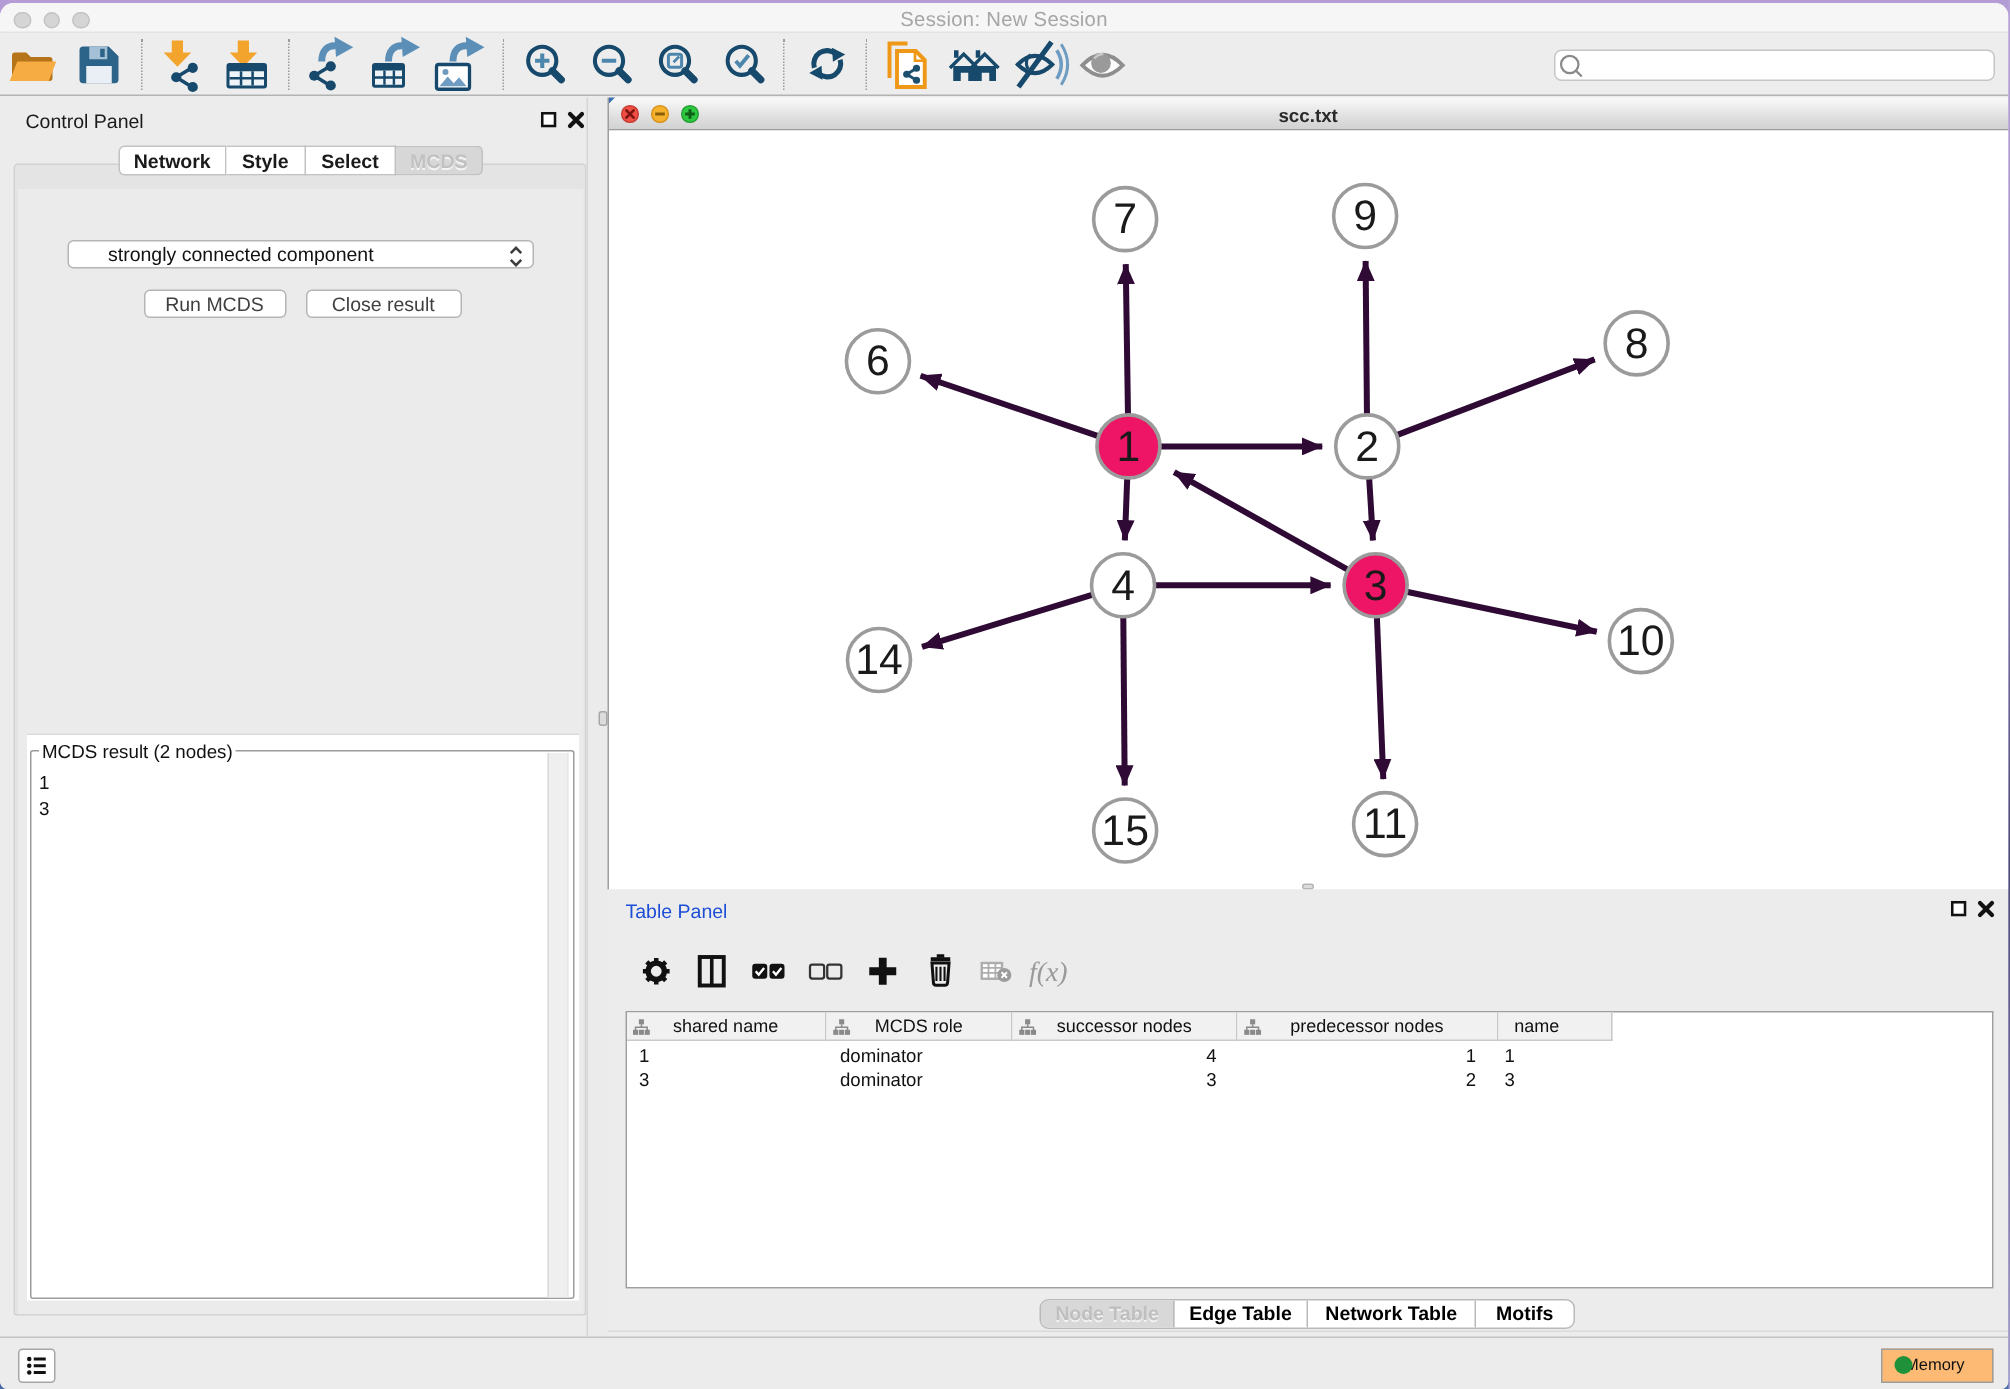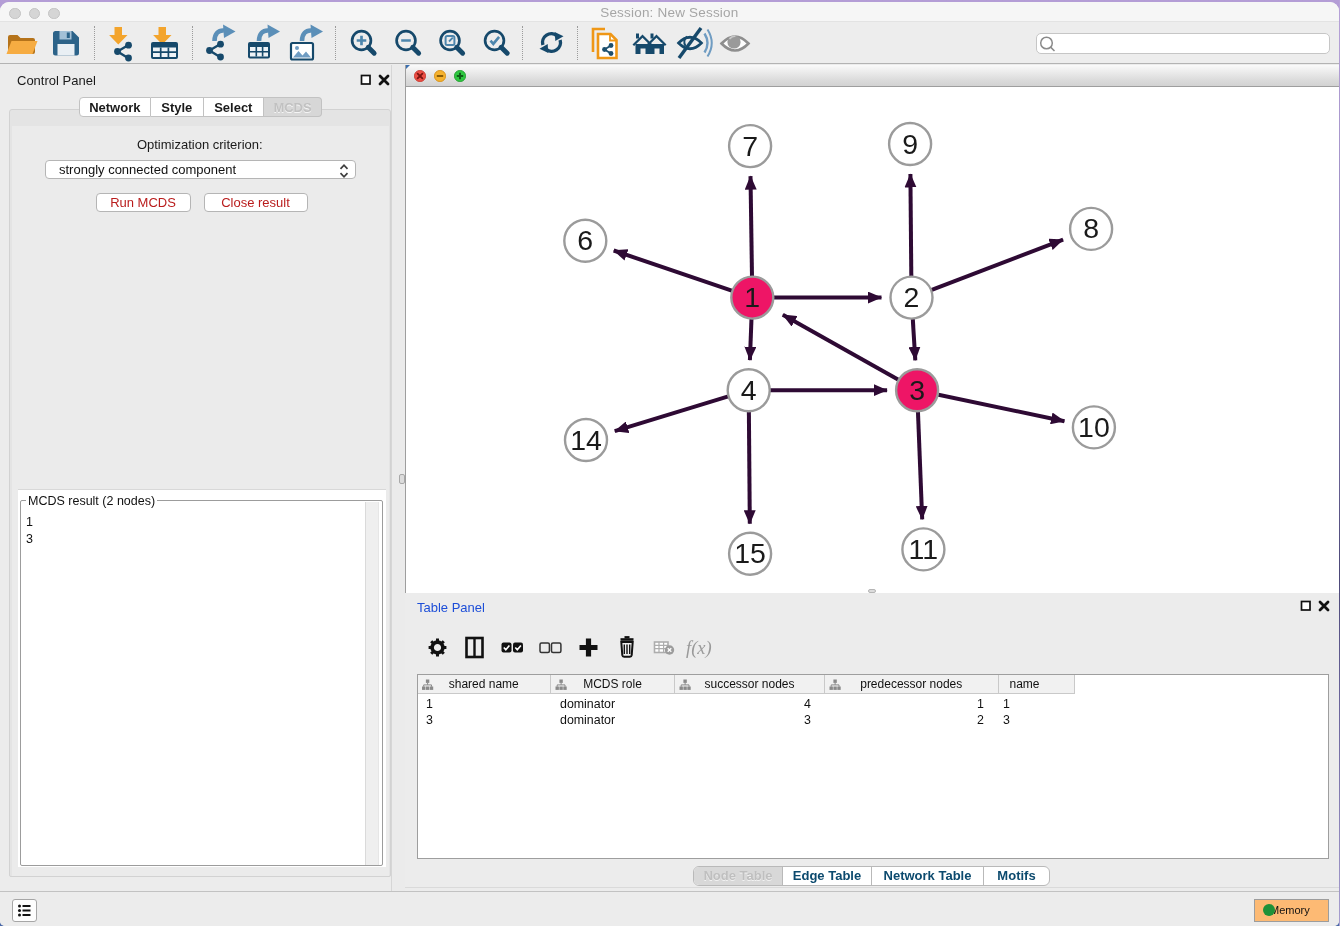--- a/index.html
+++ b/index.html
@@ -13,43 +13,43 @@
 #cpanel{position:absolute;left:0;top:62.5px;width:391px;height:831.5px;background:#ececec}
 #cphead{position:absolute;left:17px;top:8.5px;font-size:13px;color:#1a1a1a}
 .tabs{position:absolute;display:flex;z-index:3}
 .tab{font-size:13px;font-weight:600;color:#1a1a1a;background:#fff;border:1px solid #c2c2c2;border-left:none;text-align:center;line-height:19px;height:20px}
 .tab.first{border-left:1px solid #c2c2c2;border-radius:4px 0 0 4px}
 .tab.last{border-radius:0 4px 4px 0}
 .tab.dis{background:#d7d7d7;color:#c1c1c1;text-shadow:0 1px 0 #f5f5f5}
 #cpcontent{position:absolute;left:9px;top:44.5px;width:381.5px;height:768px;background:#e4e4e4;border:1px solid #d2d2d2;border-radius:3px 3px 2px 2px}
 #cpinner{position:absolute;left:2px;top:16px;width:377px;height:750px;background:#ebebeb}
 #optlbl{position:absolute;left:0;top:26.5px;width:100%;text-align:center;font-size:13px;color:#1a1a1a}
-#combo{position:absolute;left:35px;top:50px;width:311px;height:19px;background:#fff;border:1px solid #b5b5b5;border-radius:4px;font-size:13px;color:#111;line-height:17px;padding-left:13px}
-.btn{position:absolute;height:19px;background:#fff;border:1px solid #b5b5b5;border-radius:4px;font-size:13px;color:#b91c1c;text-align:center;line-height:17px}
+#combo{position:absolute;left:35px;top:50px;width:311px;height:19px;background:#fff;border:1px solid #b5b5b5;border-radius:4px;font-size:13px;color:#111;line-height:17px;padding-left:26px}
+.btn{position:absolute;height:19px;background:#fff;border:1px solid #b5b5b5;border-radius:4px;font-size:13px;color:#404040;text-align:center;line-height:17px}
 #results{position:absolute;left:7.5px;top:378.5px;width:368px;height:378.5px;background:#fff;border-top:1px solid #d8d8d8}
 #grpbox{position:absolute;left:2.5px;top:10.5px;width:362.5px;height:366px;border:1px solid #9c9c9c;border-radius:2px}
 #grplbl{position:absolute;left:5px;top:-7px;background:#fff;padding:0 2px;font-size:12.5px;color:#111}
 #grptext{position:absolute;left:5px;top:13px;font-size:12.5px;color:#111;line-height:16.5px}
 #grpsb{position:absolute;right:2.5px;top:1px;width:14.5px;height:363px;background:#efefef;border-left:1px solid #dadada;border-right:1px solid #e6e6e6}
 #vsplit{position:absolute;left:391px;top:62.5px;width:13.5px;height:831.5px;background:#ebebeb;border-left:1px solid #d6d6d6}
 #vhandle{position:absolute;left:399px;top:471.5px;width:5.5px;height:10px;background:#dcdcdc;border:1px solid #a8a8a8;border-radius:2px}
 #netwin{position:absolute;left:404.5px;top:62.5px;width:934.2px;height:528.5px;border-left:1px solid #9e9e9e}
 #nettitle{position:absolute;left:0;top:0;width:100%;height:22px;background:linear-gradient(180deg,#fafafa,#dcdcdc 70%,#d2d2d2);border-bottom:1px solid #9e9e9e}
 #nettitle .t{position:absolute;top:5px;left:0;width:100%;text-align:center;font-size:12.5px;font-weight:600;color:#2a2a2a}
 .mac{position:absolute;top:5.5px;width:11.6px;height:11.6px;border-radius:50%}
 #bluecorner{position:absolute;left:0;top:0;width:5px;height:5px;background:#3a6fb0;clip-path:polygon(0 0,100% 0,0 100%)}
 #canvas{position:absolute;left:0;top:22px;width:934.2px;height:506.5px;background:#fff}
 #hhandle{position:absolute;left:462px;top:524px;width:8px;height:4.5px;background:#dcdcdc;border:1px solid #b5b5b5;border-radius:2px}
 #tpanel{position:absolute;left:404.5px;top:591px;width:934.2px;height:298px;background:#ececec}
 #tphead{position:absolute;left:12.5px;top:7px;font-size:13px;color:#1d4ed8}
 #tblarea{position:absolute;left:12px;top:80.5px;width:912.5px;height:185.5px;background:#fff;border:1px solid #9e9e9e}
 .hcell{position:absolute;top:0;height:19.5px;background:#f1f1f1;border-right:1px solid #c9c9c9;border-bottom:1px solid #c9c9c9;font-size:12px;color:#111;text-align:center;line-height:19px}
 .rcell{position:absolute;font-size:12.4px;color:#111}
 #btabs{position:absolute;left:288.5px;top:273px;height:19.5px;display:flex;border:1px solid #b9b9b9;border-radius:6px;overflow:hidden;background:#fff}
-.btab{font-size:13px;font-weight:600;color:#0c4a6e;text-align:center;line-height:18.5px;border-right:1px solid #b9b9b9}
+.btab{font-size:13px;font-weight:600;color:#000000;text-align:center;line-height:18.5px;border-right:1px solid #b9b9b9}
 .btab.last{border-right:none}
 .btab.dis{background:#d8d8d8;color:#bfbfbf;text-shadow:0 1px 0 #f2f2f2}
 #statusbar{position:absolute;left:0;top:889px;width:100%;height:35px;background:#ececec;border-top:1px solid #c2c2c2}
 #lbtn{position:absolute;left:11.5px;top:7px;width:25.5px;height:22.5px;background:#fdfdfd;border:1px solid #a6a6a6;border-radius:3px}
 #membtn{position:absolute;left:1254px;top:7px;width:74.5px;height:22.5px;background:#fdba74;border:1px solid #9d9d9d;font-size:11px;color:#111;line-height:20.5px;padding-left:15px}
 #memdot{position:absolute;left:7.5px;top:3.5px;width:12.5px;height:12.5px;border-radius:50%;background:#1f9138}
 #rightedge{position:absolute;right:0;top:0;width:1.4px;height:926px;background:linear-gradient(180deg,#b7a2d8 0%,#9a8cc2 30%,#4c4878 62%,#6f68a0 78%,#a89fd0 100%)}
 </style></head>
 <body>
 <div id="win">
@@ -210,21 +210,20 @@
     <path d="M25 2 l8 8 M33 2 l-8 8" stroke="#111" stroke-width="2.8" stroke-linecap="round"></path>
   </svg>
   <div class="tabs" style="left:78.8px;top:32px">
     <div class="tab first" style="width:72px">Network</div>
     <div class="tab" style="width:53px">Style</div>
     <div class="tab" style="width:60px">Select</div>
     <div class="tab last dis" style="width:58.5px">MCDS</div>
   </div>
   <div id="cpcontent">
     <div id="cpinner"></div>
-    <div id="optlbl">Optimization criterion:</div>
     <div id="combo">strongly connected component<svg width="12" height="16" style="position:absolute;right:5px;top:1.5px">
             <path d="M2.5 5.8 L6 2.2 L9.5 5.8 M2.5 10.2 L6 13.8 L9.5 10.2" stroke="#3d3d3d" stroke-width="1.7" fill="none"></path>
           </svg></div>
     <div class="btn" style="left:85.5px;top:83px;width:95px">Run MCDS</div>
     <div class="btn" style="left:193.5px;top:83px;width:104px">Close result</div>
     <div id="results">
       <div id="grpbox">
         <div id="grplbl">MCDS result (2 nodes)</div>
         <div id="grptext">1<br>3</div>
         <div id="grpsb"></div>
@@ -245,20 +244,21 @@
     <div class="mac" style="left:28.7px;background:#f6b22e;border:1px solid #d8931a">
           <svg width="10" height="10" style="position:absolute;left:-0.2px;top:-0.2px">
             <path d="M1.8 5 h6.4" stroke="#8a5d07" stroke-width="2"></path>
           </svg>
         </div>
     <div class="mac" style="left:48.9px;background:#2ec840;border:1px solid #24a032">
           <svg width="10" height="10" style="position:absolute;left:-0.2px;top:-0.2px">
             <path d="M1.8 5 h6.4 M5 1.8 v6.4" stroke="#0e5e18" stroke-width="2"></path>
           </svg>
         </div>
+    <div class="t">scc.txt</div>
   </div>
   <div id="canvas">
         <svg width="934" height="506" style="position:absolute;left:0;top:0">
           <defs>
             <marker id="ah" markerWidth="15" markerHeight="12" refX="13.5" refY="6" orient="auto" markerUnits="userSpaceOnUse">
               <path d="M0 0 L14 6 L0 12 z" fill="#2e0a34"></path>
             </marker>
           </defs>
           <line x1="346.3" y1="210.6" x2="344.5" y2="89.1" stroke="#2e0a34" stroke-width="4" marker-end="url(#ah)"></line>
           <line x1="346.3" y1="210.6" x2="207.7" y2="163.5" stroke="#2e0a34" stroke-width="4" marker-end="url(#ah)"></line>

